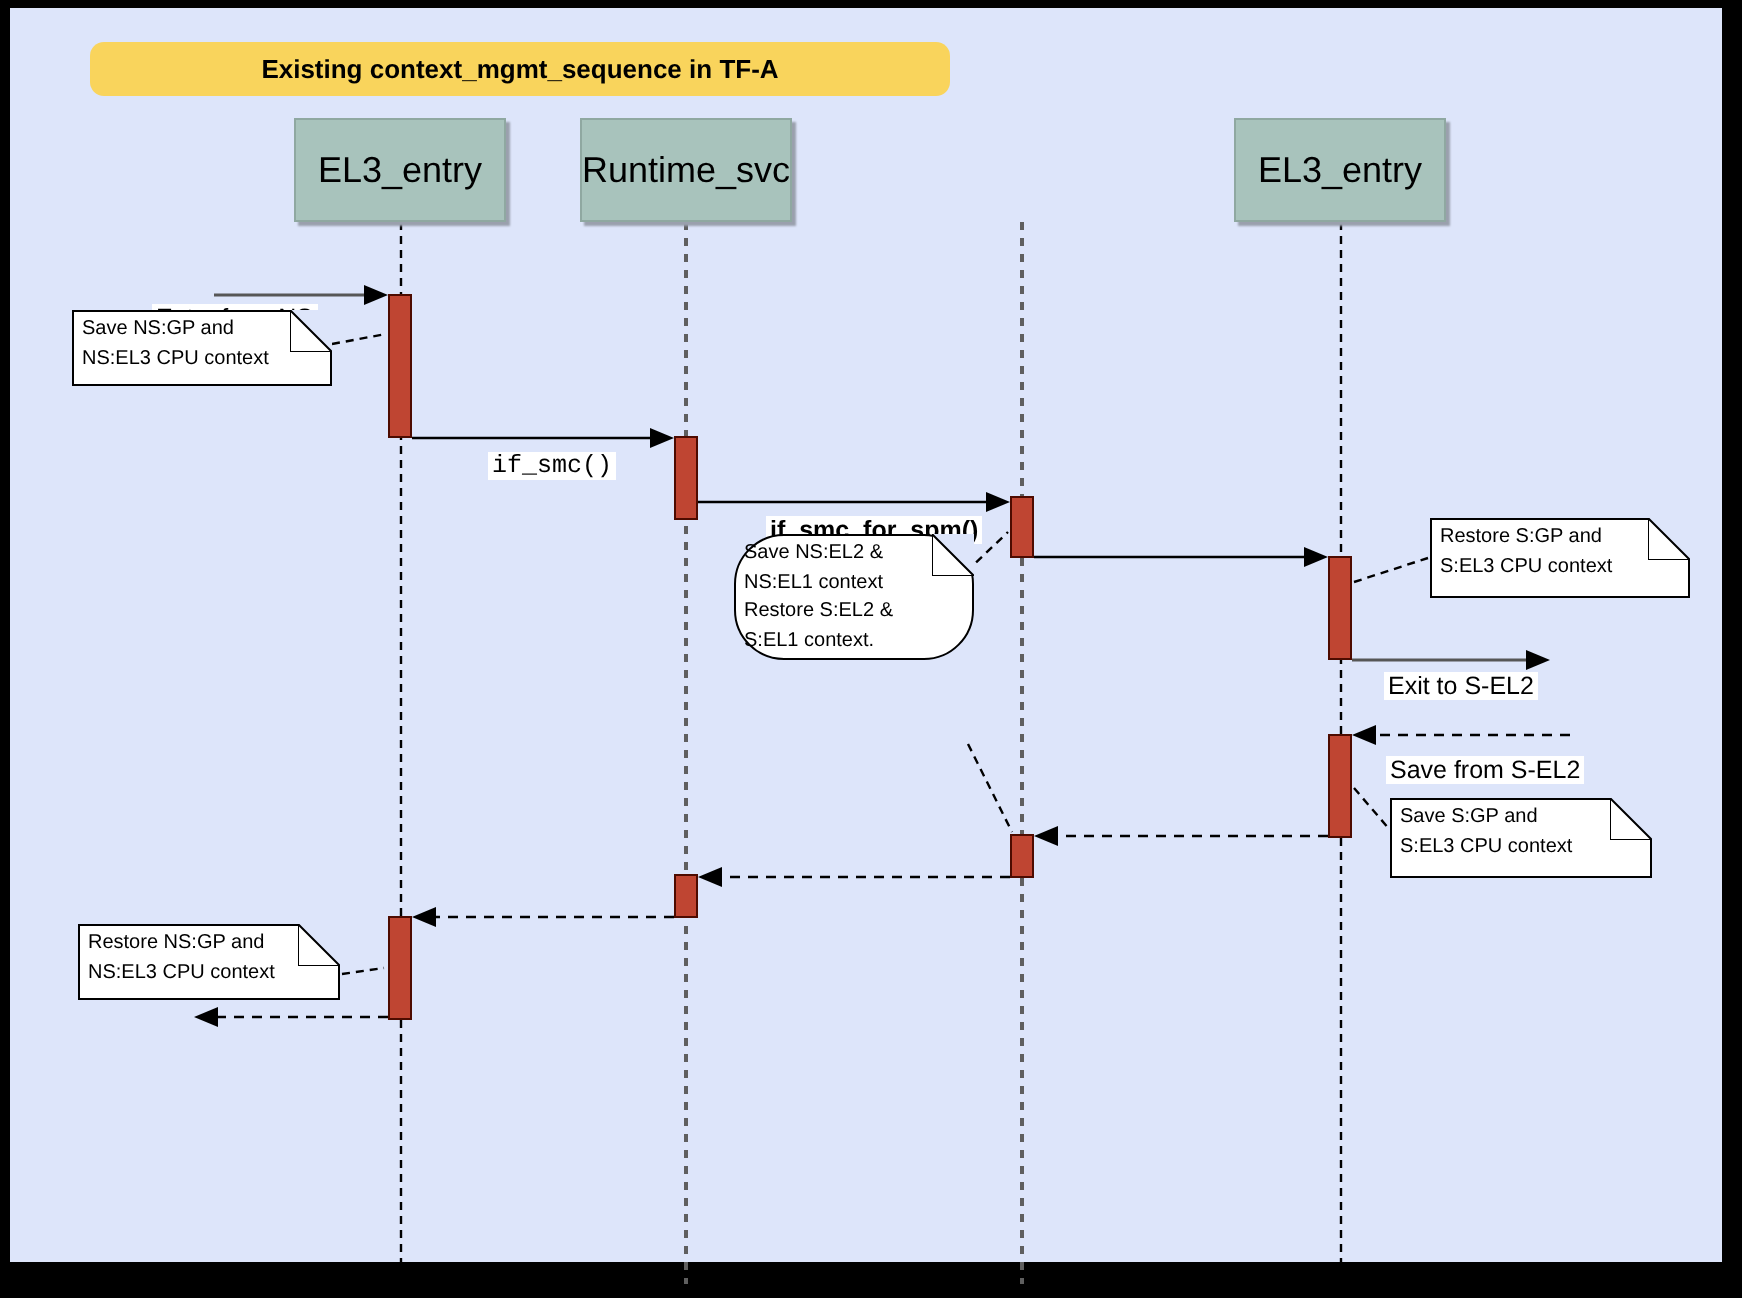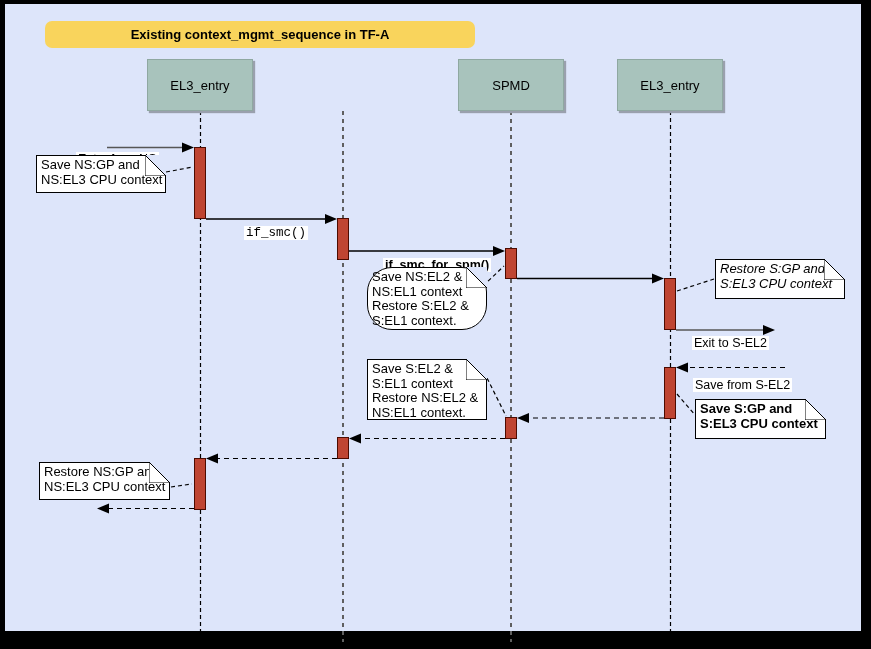--- a/index.html
+++ b/index.html
@@ -9,33 +9,33 @@
   #layer{position:absolute;left:0;top:14px;width:871px;height:649px;padding-left:32px;}
   .abs{position:absolute;}
   .title-banner{
     left:45px;top:7px;width:430px;height:27px;background:#f9d45c;border-radius:7px;
     text-align:center;line-height:27px;font-weight:bold;font-size:13px;color:#000;
   }
   .head{
     width:106px;height:52px;background:#a8c3bc;border:1px solid #8fa8a1;
     box-shadow:2px 2px 1px #9aa0ad;box-sizing:border-box;
     display:flex;align-items:center;justify-content:center;
-    font-size:13px;color:#000;
+    font-size:18px;color:#000;
   }
   svg.lines{position:absolute;left:0;top:0;width:871px;height:649px;display:block;}
   .act{
     position:absolute;width:12px;background:#bf4532;border:1.5px solid #4d0b00;box-sizing:border-box;
   }
   .msg-label{
     position:absolute;background:#ffffff;color:#000;font-size:12.5px;line-height:14px;
     padding:0 2px;white-space:nowrap;margin-top:23px;
   }
   .note{
     position:absolute;background:#ffffff;border:1px solid #000000;box-sizing:border-box;
-    font-size:13px;line-height:14.6px;color:#000;padding:2px 0 0 4px;white-space:nowrap;
+    font-size:10px;line-height:14.6px;color:#000;padding:2px 0 0 4px;white-space:nowrap;
   }
   .note .fold{position:absolute;top:-1px;right:-1px;width:21px;height:21px;}
 </style>
 </head>
 <body>
 
 <div id="stage">
   <div id="canvas"></div>
   <div id="layer">
 
@@ -83,22 +83,22 @@
       <line x1="337" y1="444.5" x2="215" y2="444.5" stroke="#000" stroke-width="1.2" stroke-dasharray="5,4"></line>
       <polygon points="218,439.5 218,449.5 206,444.5" fill="#000"></polygon>
 
       <line x1="194" y1="494.5" x2="106" y2="494.5" stroke="#000" stroke-width="1.2" stroke-dasharray="5,4"></line>
       <polygon points="109,489.5 109,499.5 97,494.5" fill="#000"></polygon>
     </svg>
 
     <div class="abs head" style="left:147px;top:45px;">
       <span>EL3_entry</span>
     </div>
-    <div class="abs head" style="left:458px;top:45px;">
-      <span>SPMD</span>
+    <div class="abs head" style="left:290px;top:45px;">
+      <span>Runtime_svc</span>
     </div>
     <div class="abs head" style="left:617px;top:45px;">
       <span>EL3_entry</span>
     </div>
 
     <div class="act" style="left:194px;top:133px;height:72px;"></div>
     <div class="act" style="left:337px;top:204px;height:42px;"></div>
     <div class="act" style="left:505px;top:234px;height:31px;"></div>
     <div class="act" style="left:664px;top:264px;height:52px;"></div>
     <div class="act" style="left:664px;top:353px;height:52px;"></div>
@@ -125,41 +125,31 @@
       <svg class="fold" width="21" height="21">
         <polygon points="0,0 21,0 21,21" fill="#dde5fa"></polygon>
         <polygon points="0,0 0,21 21,21" fill="#ffffff" stroke="#000" stroke-width="1"></polygon>
       </svg>
       <div>Save NS:EL2 &amp;</div>
       <div>NS:EL1 context</div>
       <div>Restore S:EL2 &amp;</div>
       <div>S:EL1 context.</div>
     </div>
 
-    <div class="note" style="left:715px;top:245px;width:130px;height:40px;font-style:italic;">
+    <div class="note" style="left:715px;top:245px;width:130px;height:40px;">
       <svg class="fold" width="21" height="21">
         <polygon points="0,0 21,0 21,21" fill="#dde5fa"></polygon>
         <polygon points="0,0 0,21 21,21" fill="#ffffff" stroke="#000" stroke-width="1"></polygon>
       </svg>
       <div>Restore S:GP and</div>
       <div>S:EL3 CPU context</div>
     </div>
 
-    <div class="note" style="left:367px;top:345px;width:120px;height:61px;">
-      <svg class="fold" width="21" height="21">
-        <polygon points="0,0 21,0 21,21" fill="#dde5fa"></polygon>
-        <polygon points="0,0 0,21 21,21" fill="#ffffff" stroke="#000" stroke-width="1"></polygon>
-      </svg>
-      <div>Save S:EL2 &amp;</div>
-      <div>S:EL1 context</div>
-      <div>Restore NS:EL2 &amp;</div>
-      <div>NS:EL1 context.</div>
-    </div>
 
-    <div class="note" style="left:695px;top:385px;width:131px;height:40px;font-weight:bold;">
+    <div class="note" style="left:695px;top:385px;width:131px;height:40px;">
       <svg class="fold" width="21" height="21">
         <polygon points="0,0 21,0 21,21" fill="#dde5fa"></polygon>
         <polygon points="0,0 0,21 21,21" fill="#ffffff" stroke="#000" stroke-width="1"></polygon>
       </svg>
       <div>Save S:GP and</div>
       <div>S:EL3 CPU context</div>
     </div>
 
     <div class="note" style="left:39px;top:448px;width:131px;height:38px;">
       <svg class="fold" width="21" height="21">

